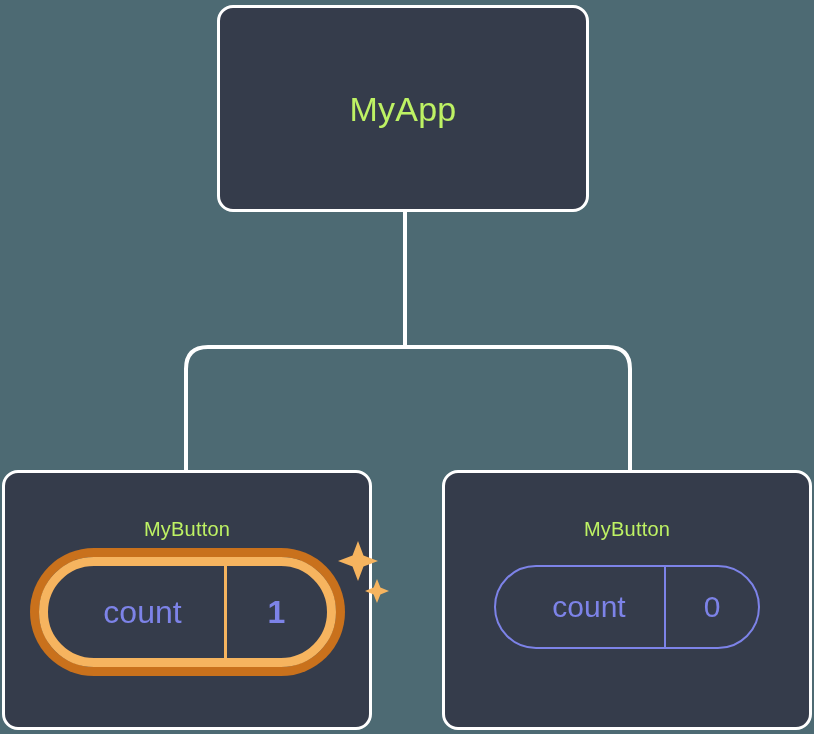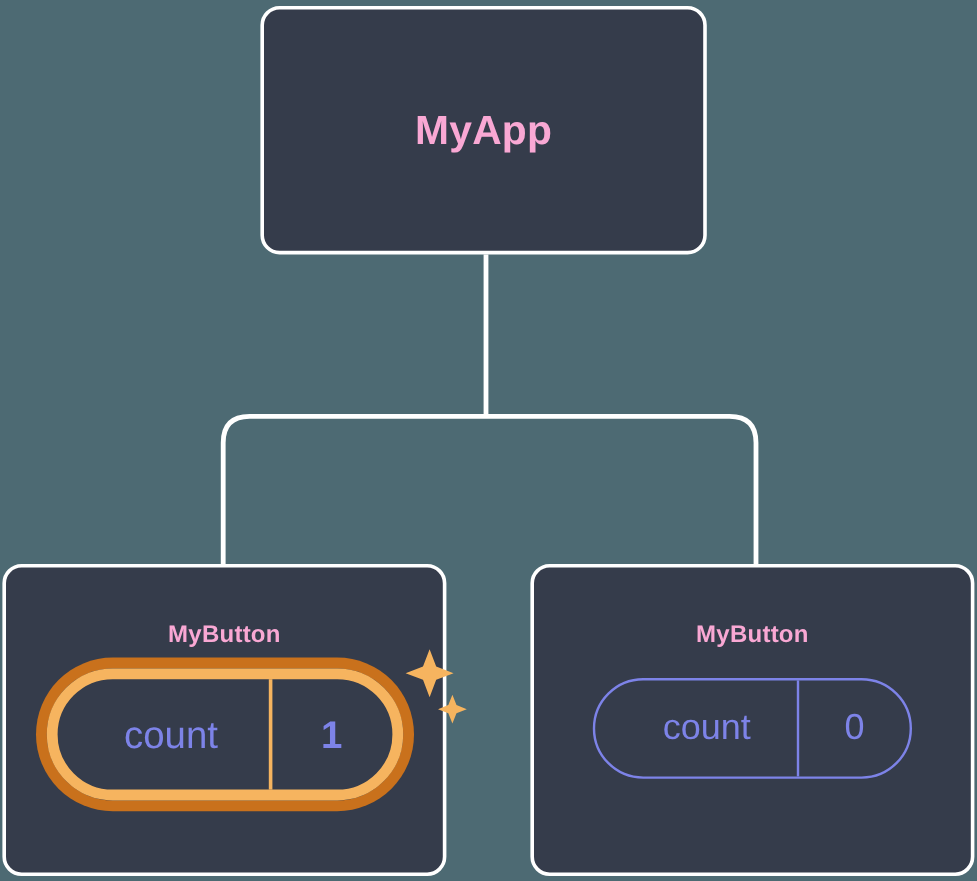--- a/index.html
+++ b/index.html
@@ -53,23 +53,23 @@
     height: 260px;
   }
   .node-child-right {
     left: 442px;
     top: 470px;
     width: 370px;
     height: 260px;
   }
 
   .node-title {
-    color: #f9a8d4;
+    color: #bef264;
     font-size: 34px;
-    font-weight: 700;
+    font-weight: 400;
     letter-spacing: 0.2px;
     line-height: 1;
     white-space: nowrap;
   }
   .node-child-left .node-title,
   .node-child-right .node-title {
     font-size: 20px;
     margin-top: 46px;
   }
 

